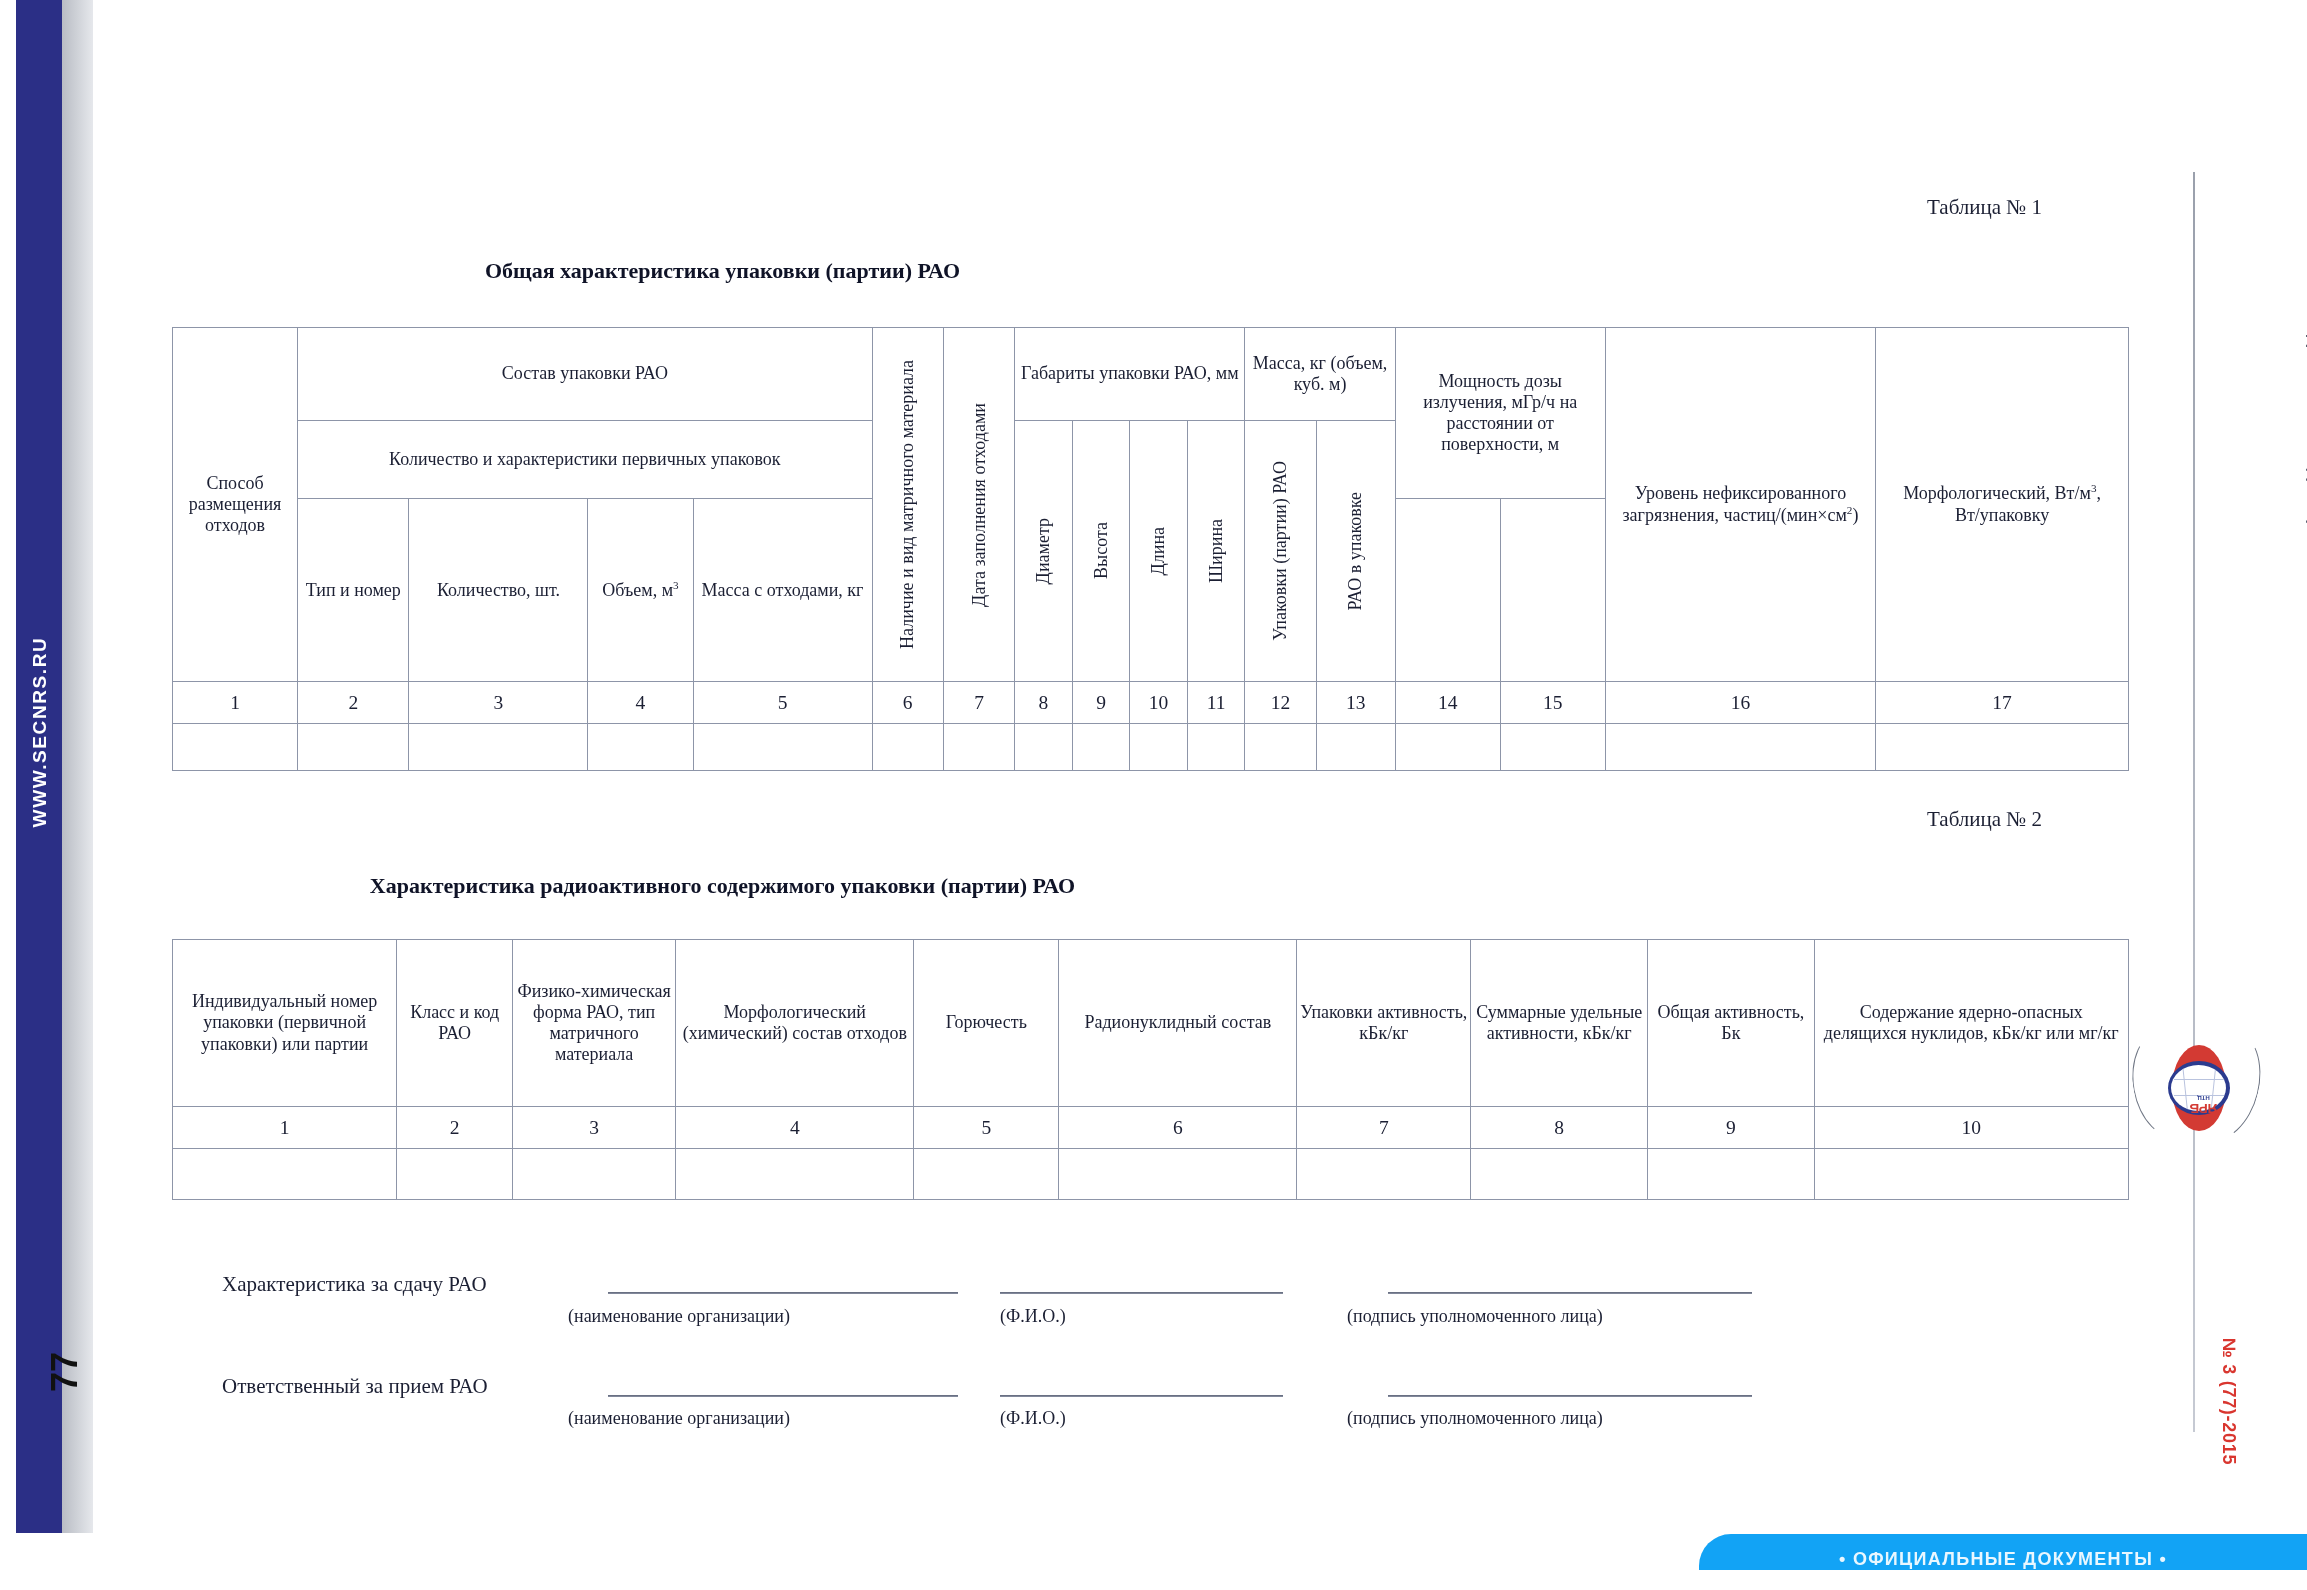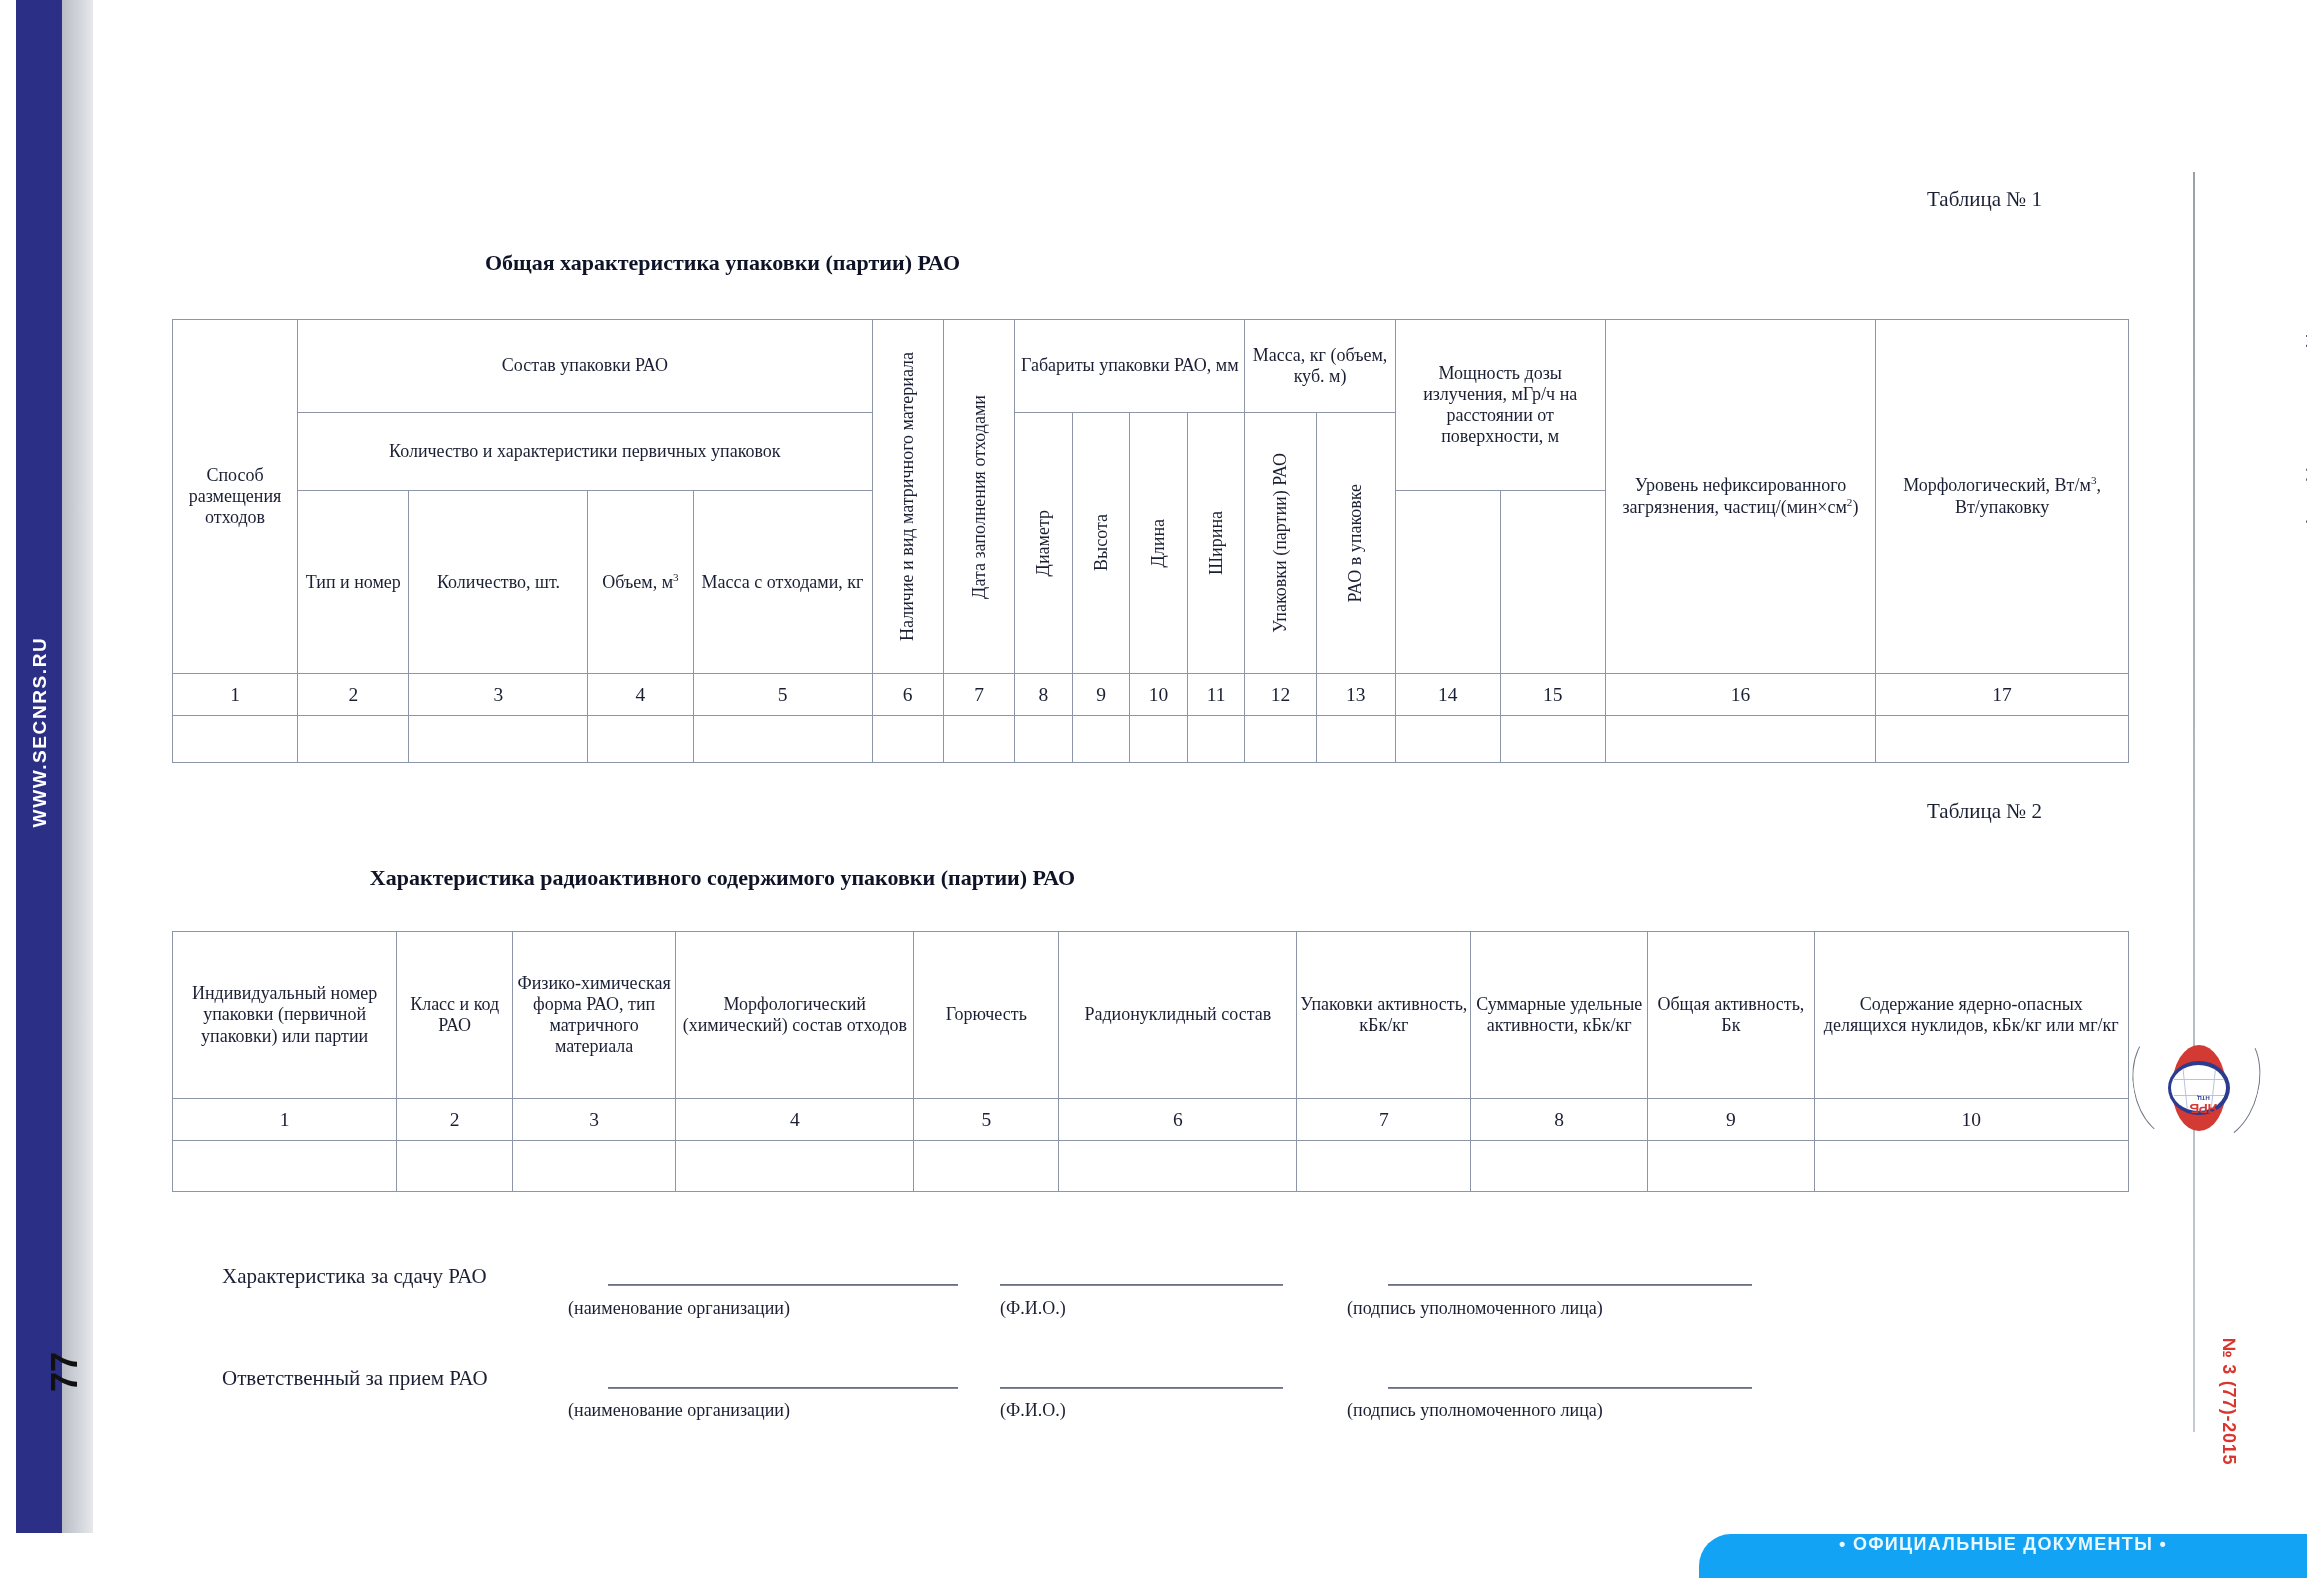--- a/index.html
+++ b/index.html
@@ -114,34 +114,34 @@
   }
   #logo-swoosh-b {
     left:21.6px; top:-8px; width:74px; height:109px;
     border-color:transparent #6f7684 transparent transparent;
     transform:rotate(-10deg);
   }
 
   
   #footer-badge {
     position:absolute; left:1699px; top:1534px;
-    width:608px; height:44px;
+    width:608px; height:36px;
     background:#12a3f5;
     border-top-left-radius:32px;
-    display:flex; align-items:flex-start; justify-content:center;
+    display:flex; align-items:flex-end; justify-content:center;
   }
   #footer-badge-label {
     font-family:"Liberation Sans", sans-serif;
     font-weight:bold; font-size:18px; letter-spacing:1.3px;
     color:#e9f7ff;
   }
 
   
   #doc {
-    position:absolute; left:0; top:8px; width:2307px; height:1503px;border-radius:17px;
+    position:absolute; left:0; top:16px; width:2307px; height:1503px;border-radius:17px;
   }
 
   .tbl-caption {
     position:absolute;
     font-size:21px;
     color:#1b1f33;
   }
   #caption-1 { left:1927px; top:179px; }
   #caption-2 { left:1927px; top:791px; }
 

